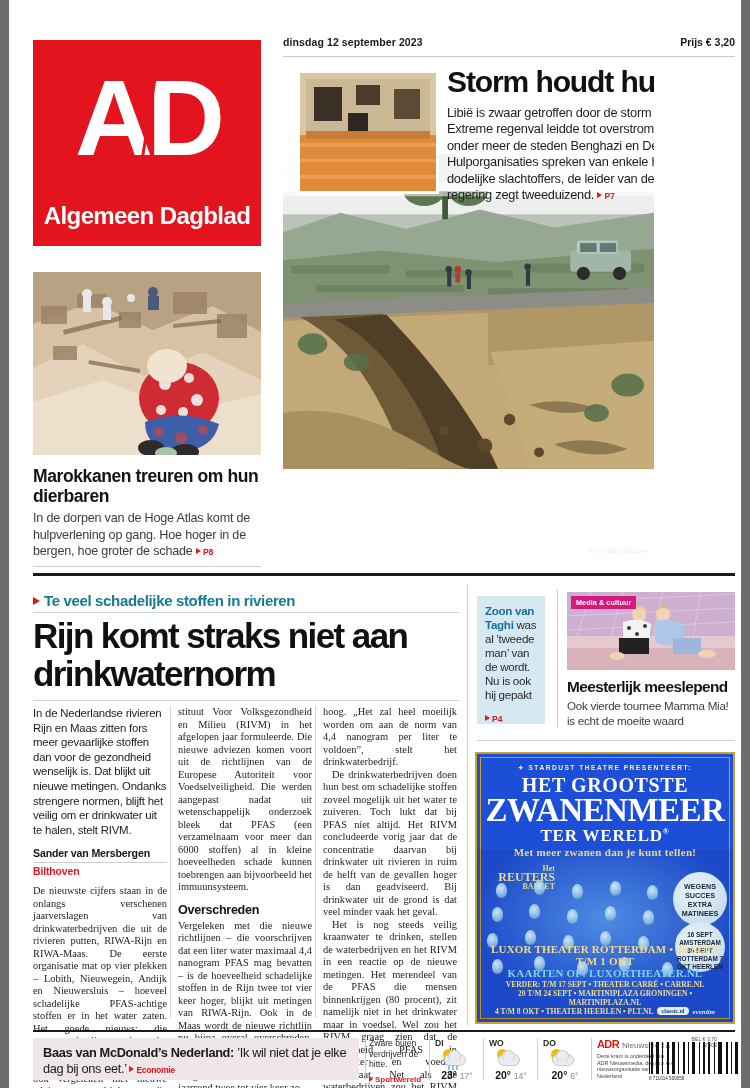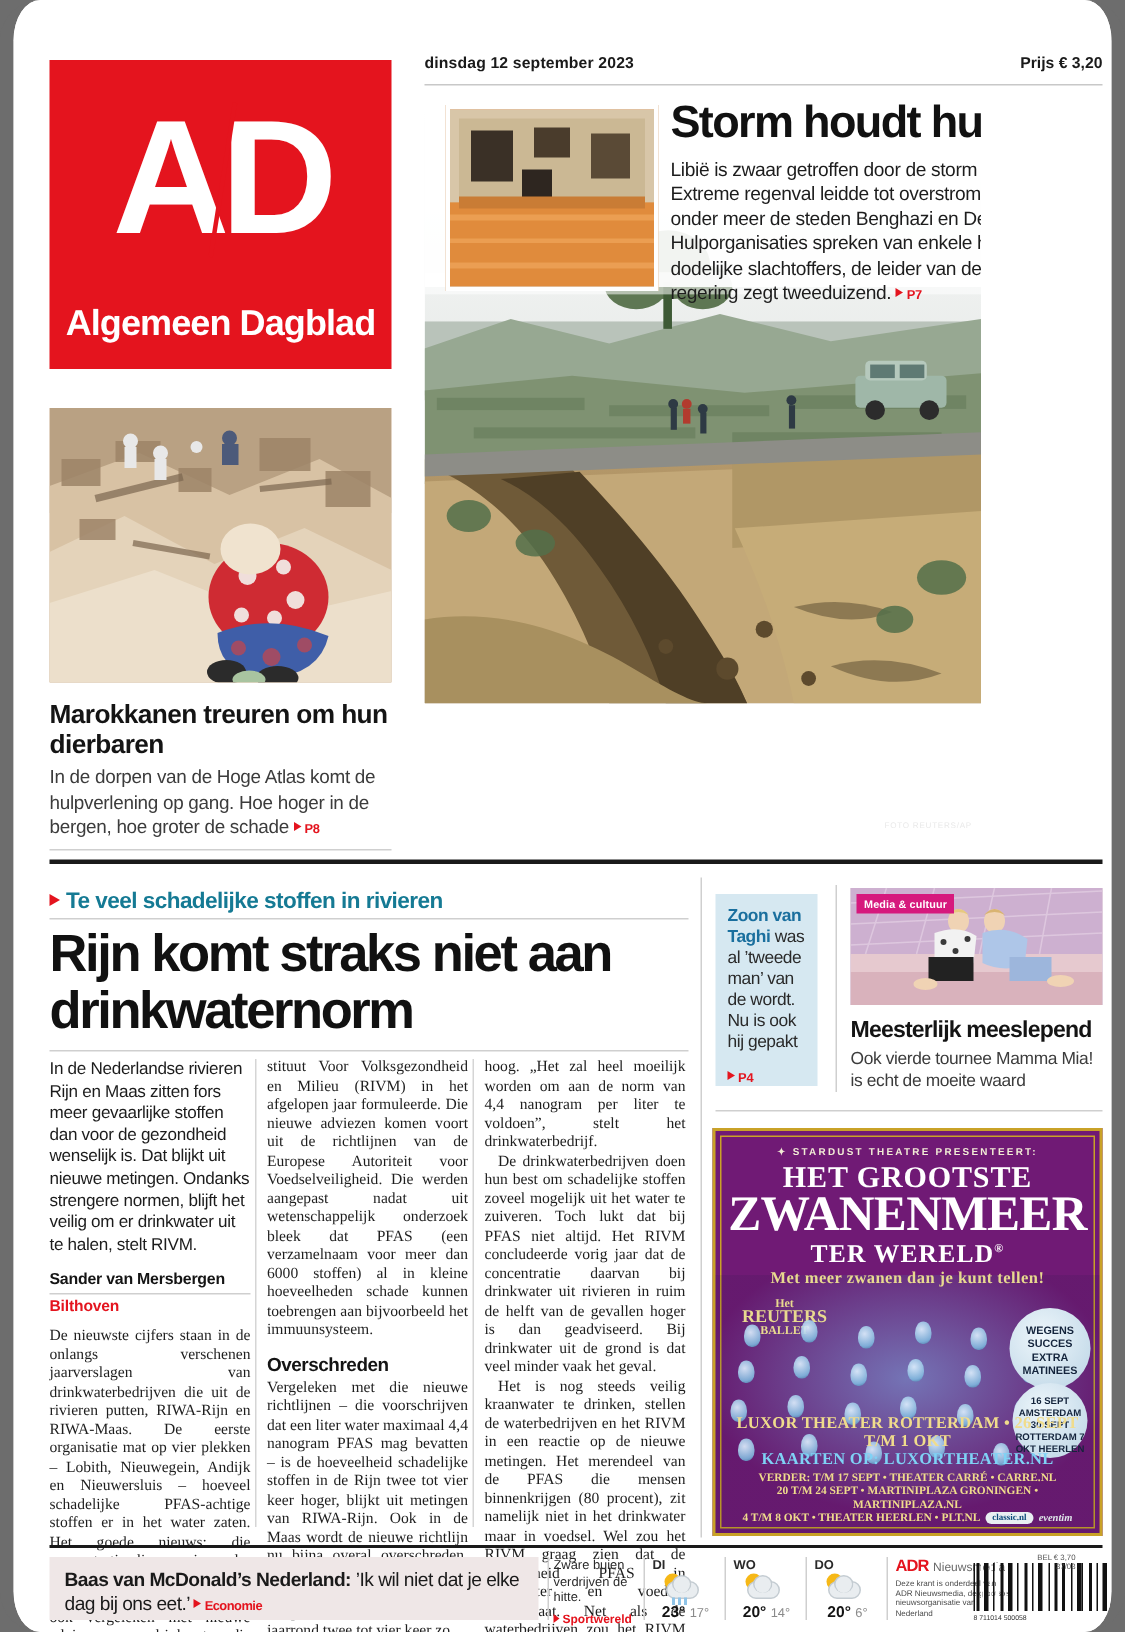--- a/index.html
+++ b/index.html
@@ -1,20 +1,20 @@
 <!DOCTYPE html>
 <html><head>
 <meta charset="utf-8">
 <style>
   html,body{margin:0;padding:0;background:#6d6d6d;}
   *{box-sizing:border-box;}
   .page{
     width:750px;height:1088px;background:#fff;position:relative;overflow:hidden;
     font-family:"Liberation Sans",sans-serif;color:#141414;
-    border-left:9px solid #6d6d6d;border-right:9px solid #6d6d6d;border-radius:27px;
+    border-left:9px solid #6d6d6d;border-right:9px solid #6d6d6d;
   }
   .inner{position:absolute;left:0;top:0;right:0;bottom:0;background:#fff;}
 
   
   .topbar{position:absolute;left:274px;top:36px;width:452px;height:18px;}
   .topbar .date{position:absolute;left:0;top:0;font-size:10.5px;font-weight:bold;letter-spacing:.1px;color:#1a1a1a;}
   .topbar .price{position:absolute;right:0;top:0;font-size:10.5px;font-weight:bold;color:#1a1a1a;}
   .topline{position:absolute;left:274px;top:56px;width:452px;height:1px;background:#c8c8c8;}
 
   
@@ -73,30 +73,30 @@
   .taghi .p{margin-top:6px;}
   .vline-mid{position:absolute;left:548px;top:590px;width:1px;height:138px;background:#cfcfcf;}
 
   .mm-photo{position:absolute;left:558px;top:592px;width:168px;height:78px;overflow:hidden;background:#cdb2c7;}
   .badge{position:absolute;left:4px;top:4px;background:#d6197d;color:#fff;font-size:7.2px;font-weight:bold;padding:2px 5px;letter-spacing:.1px;}
   .mm-head{position:absolute;left:558px;top:678px;width:172px;font-weight:bold;font-size:15.4px;line-height:17px;letter-spacing:-.55px;}
   .mm-sub{position:absolute;left:558px;top:699px;width:172px;font-size:11.6px;line-height:14.6px;color:#3c3c3c;letter-spacing:-.25px;}
   .rail-rule{position:absolute;left:468px;top:740px;width:258px;height:1px;background:#cfcfcf;}
 
   
-  .ad{position:absolute;left:466px;top:752px;width:260px;height:272px;background:#701a75;border:2px solid #c9a227;overflow:hidden;}
+  .ad{position:absolute;left:466px;top:752px;width:260px;height:272px;background:#1d4ed8;border:2px solid #c9a227;overflow:hidden;}
   .ad-in{position:absolute;inset:3px;border:1px solid #c9a227;}
   .ad-glow{position:absolute;left:-10%;top:36%;width:120%;height:64%;
     background:radial-gradient(ellipse at 50% 40%, rgba(120,190,235,.55), rgba(10,25,55,.1) 62%);}
   .ad-pres{position:absolute;left:0;right:0;top:10px;text-align:center;color:#f2ecd6;font-size:6.6px;font-weight:bold;letter-spacing:1.5px;}
   .ad-l1{position:absolute;left:0;right:0;top:20px;text-align:center;color:#fff;font-family:"Liberation Serif",serif;font-weight:bold;font-size:20px;letter-spacing:.6px;}
   .ad-l2{position:absolute;left:0;right:0;top:38px;text-align:center;color:#fff;font-family:"Liberation Serif",serif;font-weight:bold;font-size:33px;letter-spacing:-.5px;}
   .ad-l3{position:absolute;left:0;right:0;top:72px;text-align:center;color:#fff;font-family:"Liberation Serif",serif;font-weight:bold;font-size:17px;letter-spacing:.8px;}
   .ad-l4{position:absolute;left:0;right:0;top:92px;text-align:center;color:#e8d98f;font-family:"Liberation Serif",serif;font-weight:bold;font-size:11px;letter-spacing:.3px;}
-  .ad-ballet{position:absolute;left:14px;top:110px;width:64px;text-align:center;color:#e8d98f;font-family:"Liberation Serif",serif;font-weight:bold;font-size:8px;line-height:9px;}
+  .ad-ballet{position:absolute;left:14px;top:110px;width:64px;text-align:right;color:#e8d98f;font-family:"Liberation Serif",serif;font-weight:bold;font-size:8px;line-height:9px;}
   .ad-ballet .big{font-size:12px;}
   .swans{position:absolute;left:10px;top:122px;right:10px;height:118px;}
   .swan{position:absolute;width:11px;height:15px;border-radius:50% 50% 45% 45%;
     background:radial-gradient(circle at 40% 35%, #dff1ff, #7fb6dd 70%, #3d6f9c);opacity:.9;}
   .circ{position:absolute;border-radius:50%;background:radial-gradient(circle at 40% 35%,#eef6fb,#b9d3e4);
     color:#14243c;text-align:center;font-weight:bold;}
   .circ1{right:6px;top:118px;width:54px;height:54px;font-size:7.2px;line-height:9px;padding-top:10px;}
   .circ2{right:8px;top:168px;width:50px;height:50px;font-size:6.4px;line-height:8px;padding-top:9px;}
   .ad-foot{position:absolute;left:4px;right:4px;bottom:6px;text-align:center;}
   .ad-f1{color:#f0dc8c;font-family:"Liberation Serif",serif;font-weight:bold;font-size:11px;letter-spacing:.2px;}

